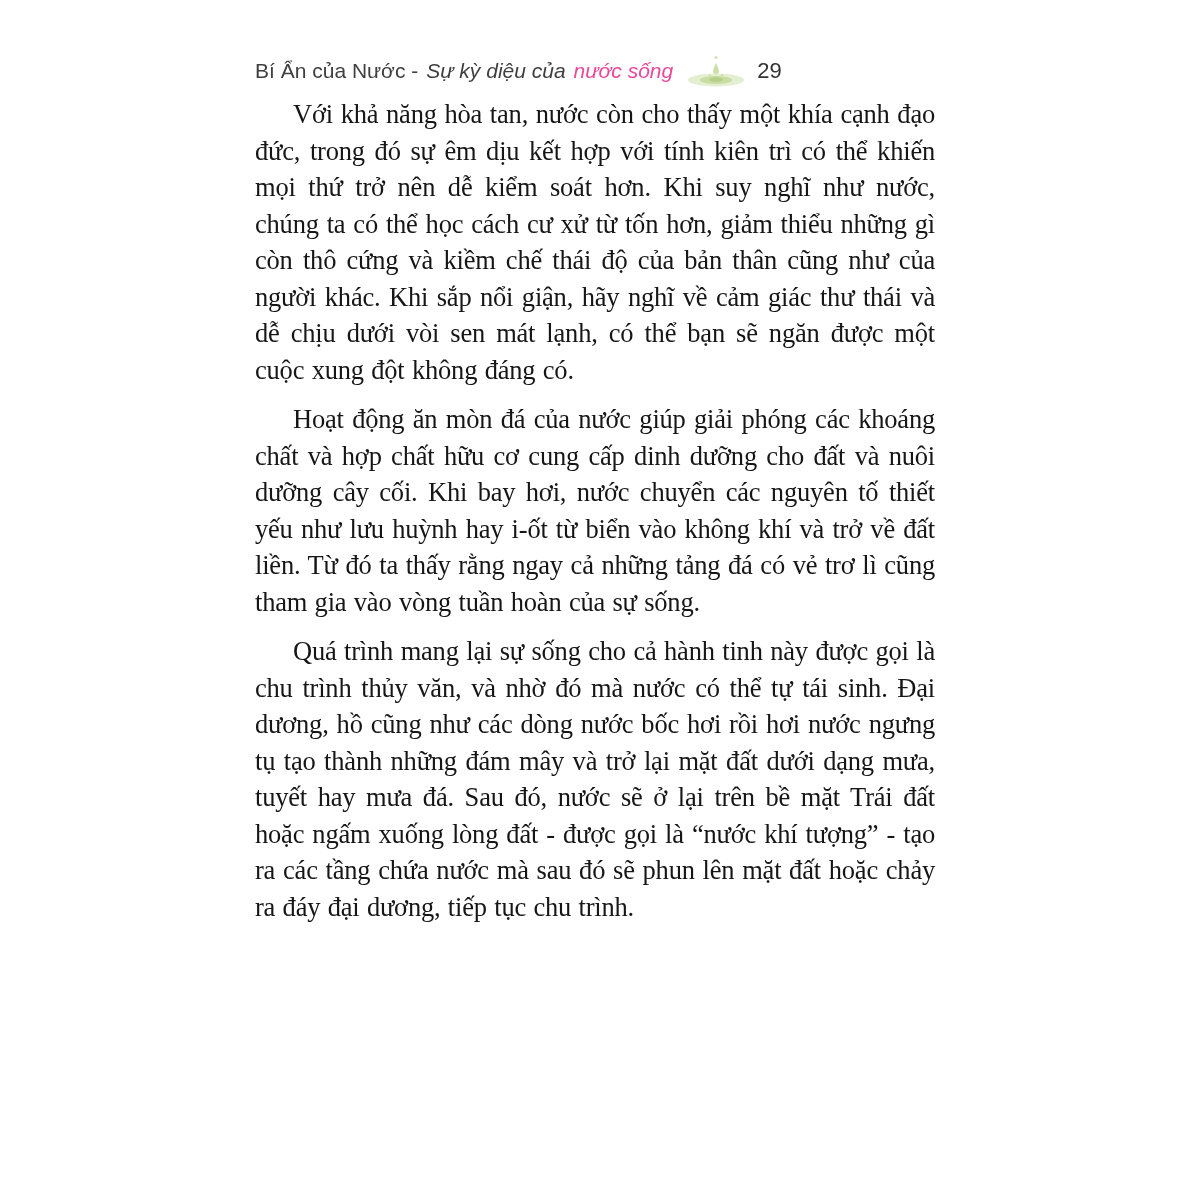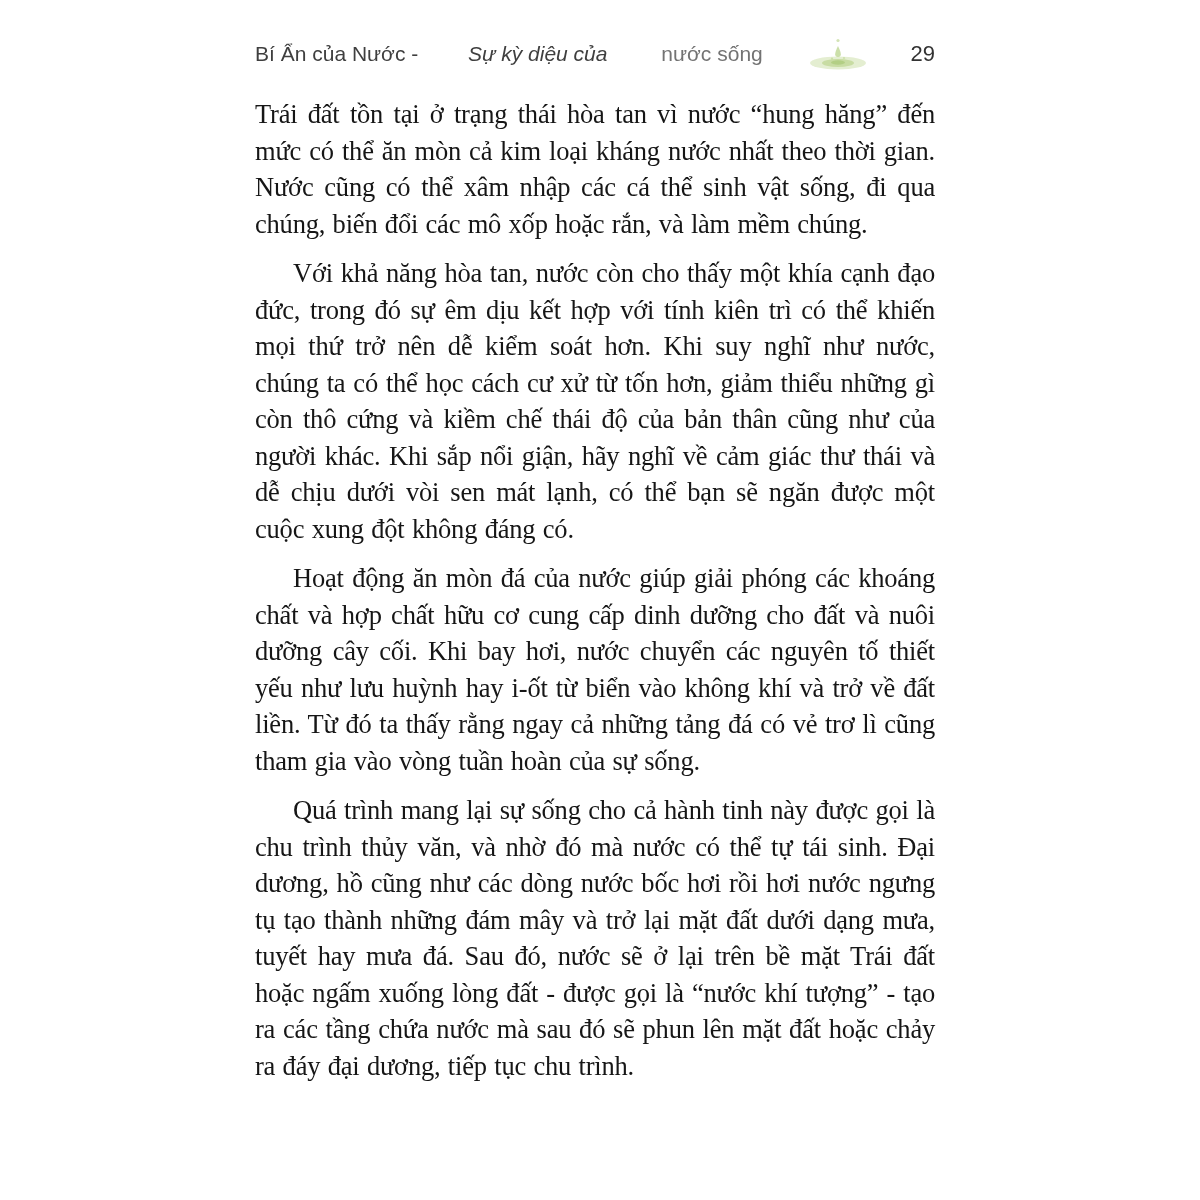--- a/index.html
+++ b/index.html
@@ -11,41 +11,42 @@
     position: relative;
     width: 1200px;
     height: 1200px;
     background: #ffffff;
     overflow: hidden;
     font-family: "Liberation Serif", serif;
   }
   
   .running-header {
     position: absolute;
-    top: 34px;
+    top: 51px;
     left: 255px;
     width: 680px;
     display: flex;
-    justify-content: space-between;
+    justify-content: flex-start;
     align-items: center;
     font-family: "Liberation Sans", sans-serif;
     font-size: 21px;
     color: #3f3f3f;
     white-space: nowrap;
   }
   .running-header .title-main {
     font-style: normal;
   }
   .running-header .title-italic {
     font-style: italic;
-    margin-left: 18px;
+    margin-left: 8px;
   }
   .running-header .title-accent {
-    color: #737373;
-    margin-left: 22px;
+    font-style: italic;
+    color: #ec4899;
+    margin-left: 8px;
   }
   .running-header .splash-icon {
     display: inline-block;
     width: 62px;
     height: 40px;
     margin: 0 10px 0 12px;
     flex: 0 0 auto;
   }
   .running-header .page-number {
     font-weight: 500;
@@ -89,19 +90,18 @@
         <path d="M31 12 C29 16, 28.2 18.5, 28.2 20.2 A2.8 2.8 0 0 0 33.8 20.2 C33.8 18.5, 33 16, 31 12 Z" fill="#b5d184" opacity="0.7"></path>
         <circle cx="31" cy="6.5" r="1.6" fill="#b5d184" opacity="0.6"></circle>
         <circle cx="37" cy="24" r="1.1" fill="#b5d184" opacity="0.5"></circle>
         <circle cx="25" cy="24.5" r="1.1" fill="#b5d184" opacity="0.5"></circle>
       </svg>
     </span>
     <span class="page-number">29</span>
   </div>
 
   <div class="body-text">
-    <p>Trái đất tồn tại ở trạng thái hòa tan vì nước “hung hăng” đến mức có thể ăn mòn cả kim loại kháng nước nhất theo thời gian. Nước cũng có thể xâm nhập các cá thể sinh vật sống, đi qua chúng, biến đổi các mô xốp hoặc rắn, và làm mềm chúng.</p>
     <p class="indent">Với khả năng hòa tan, nước còn cho thấy một khía cạnh đạo đức, trong đó sự êm dịu kết hợp với tính kiên trì có thể khiến mọi thứ trở nên dễ kiểm soát hơn. Khi suy nghĩ như nước, chúng ta có thể học cách cư xử từ tốn hơn, giảm thiểu những gì còn thô cứng và kiềm chế thái độ của bản thân cũng như của người khác. Khi sắp nổi giận, hãy nghĩ về cảm giác thư thái và dễ chịu dưới vòi sen mát lạnh, có thể bạn sẽ ngăn được một cuộc xung đột không đáng có.</p>
     <p class="indent">Hoạt động ăn mòn đá của nước giúp giải phóng các khoáng chất và hợp chất hữu cơ cung cấp dinh dưỡng cho đất và nuôi dưỡng cây cối. Khi bay hơi, nước chuyển các nguyên tố thiết yếu như lưu huỳnh hay i-ốt từ biển vào không khí và trở về đất liền. Từ đó ta thấy rằng ngay cả những tảng đá có vẻ trơ lì cũng tham gia vào vòng tuần hoàn của sự sống.</p>
     <p class="indent">Quá trình mang lại sự sống cho cả hành tinh này được gọi là chu trình thủy văn, và nhờ đó mà nước có thể tự tái sinh. Đại dương, hồ cũng như các dòng nước bốc hơi rồi hơi nước ngưng tụ tạo thành những đám mây và trở lại mặt đất dưới dạng mưa, tuyết hay mưa đá. Sau đó, nước sẽ ở lại trên bề mặt Trái đất hoặc ngấm xuống lòng đất - được gọi là “nước khí tượng” - tạo ra các tầng chứa nước mà sau đó sẽ phun lên mặt đất hoặc chảy ra đáy đại dương, tiếp tục chu trình.</p>
   </div>
 
 </div>
 
 </body></html>

